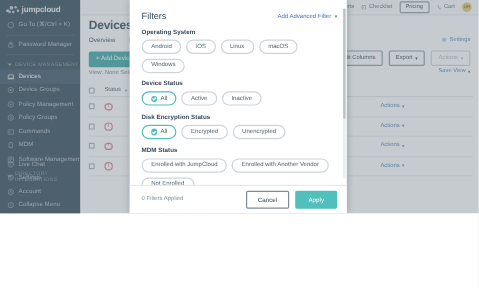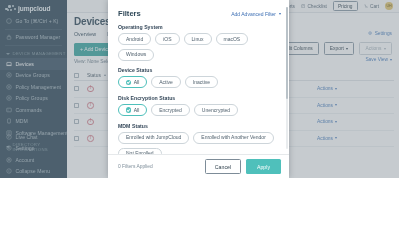--- a/index.html
+++ b/index.html
@@ -180,21 +180,21 @@
   
   .modal {
     position: absolute; left: 108px; top: 0; width: 181px; height: 178px;
     background: #ffffff; box-shadow: 0 0 6px rgba(30,40,50,0.28);
     overflow: hidden;
   }
   .modal-head {
     display: flex; align-items: center; justify-content: space-between;
     padding: 9px 8px 0 10px;
   }
-  .modal-title { font-size: 7.6px; color: #2f4858; font-weight: bold; }
+  .modal-title { font-size: 7.6px; color: #2f4858; font-weight: normal; }
   .adv-link {
     font-size: 5px; color: #3d6fb4; display: flex; align-items: center; gap: 3px;
   }
   .modal-body { padding: 6px 10px 0 10px; }
   .grp { margin-bottom: 6.5px; }
   .grp-lbl {
     font-size: 5.2px; font-weight: bold; color: #35485a;
     margin-bottom: 3.2px; letter-spacing: 0.02px;
   }
   .pills { display: flex; flex-wrap: wrap; gap: 4px; }

